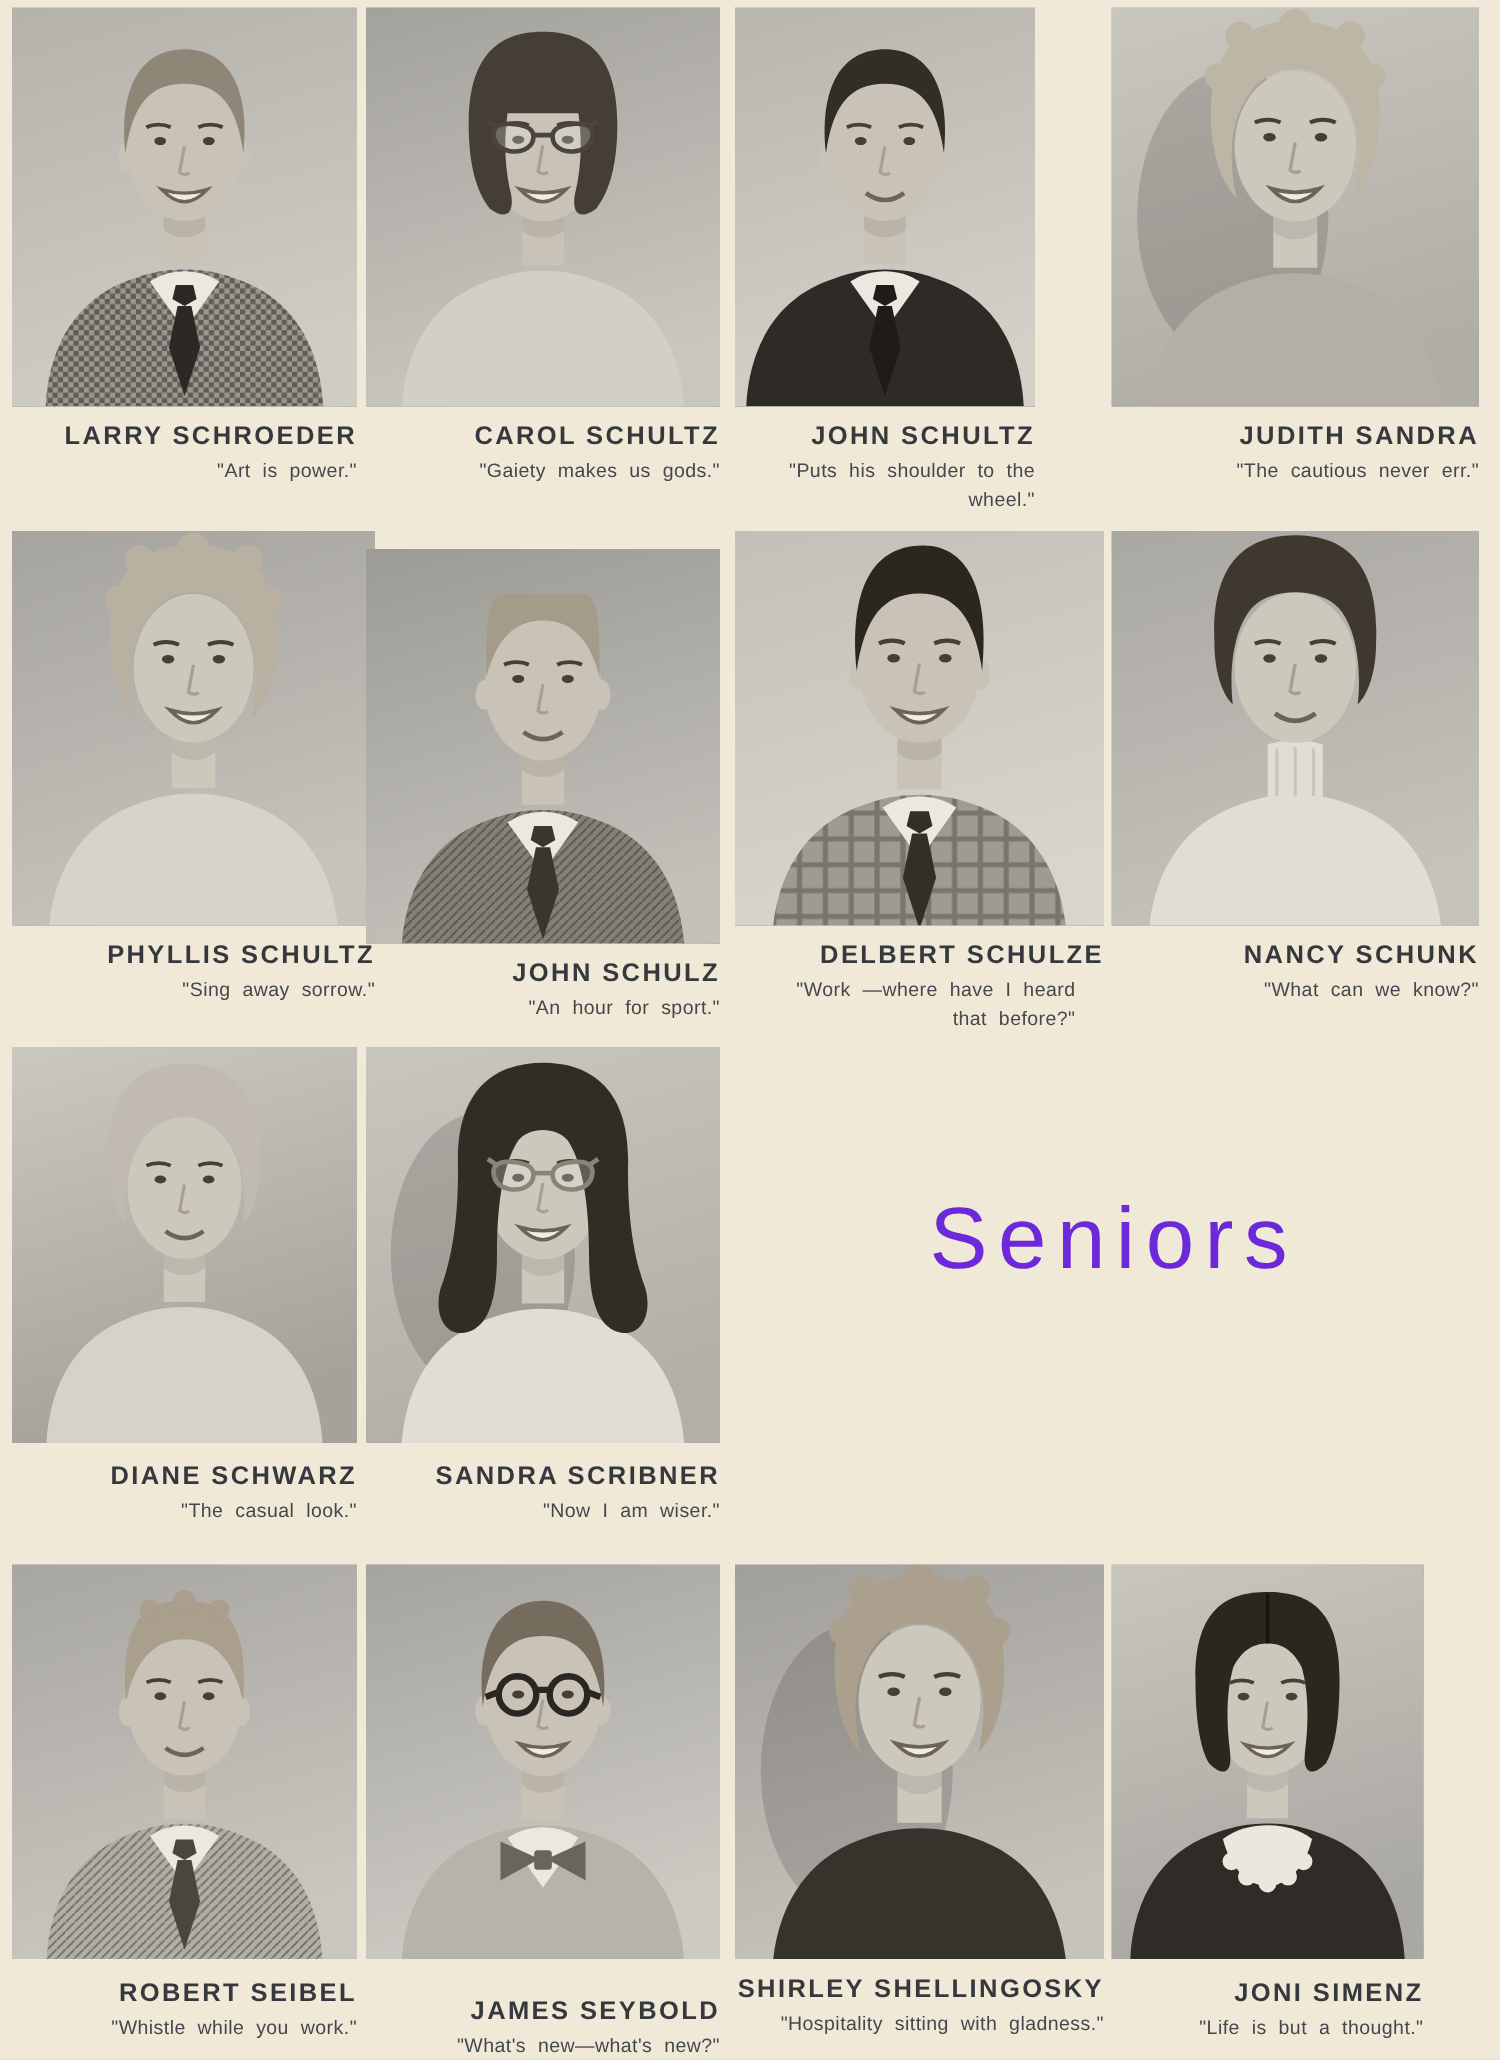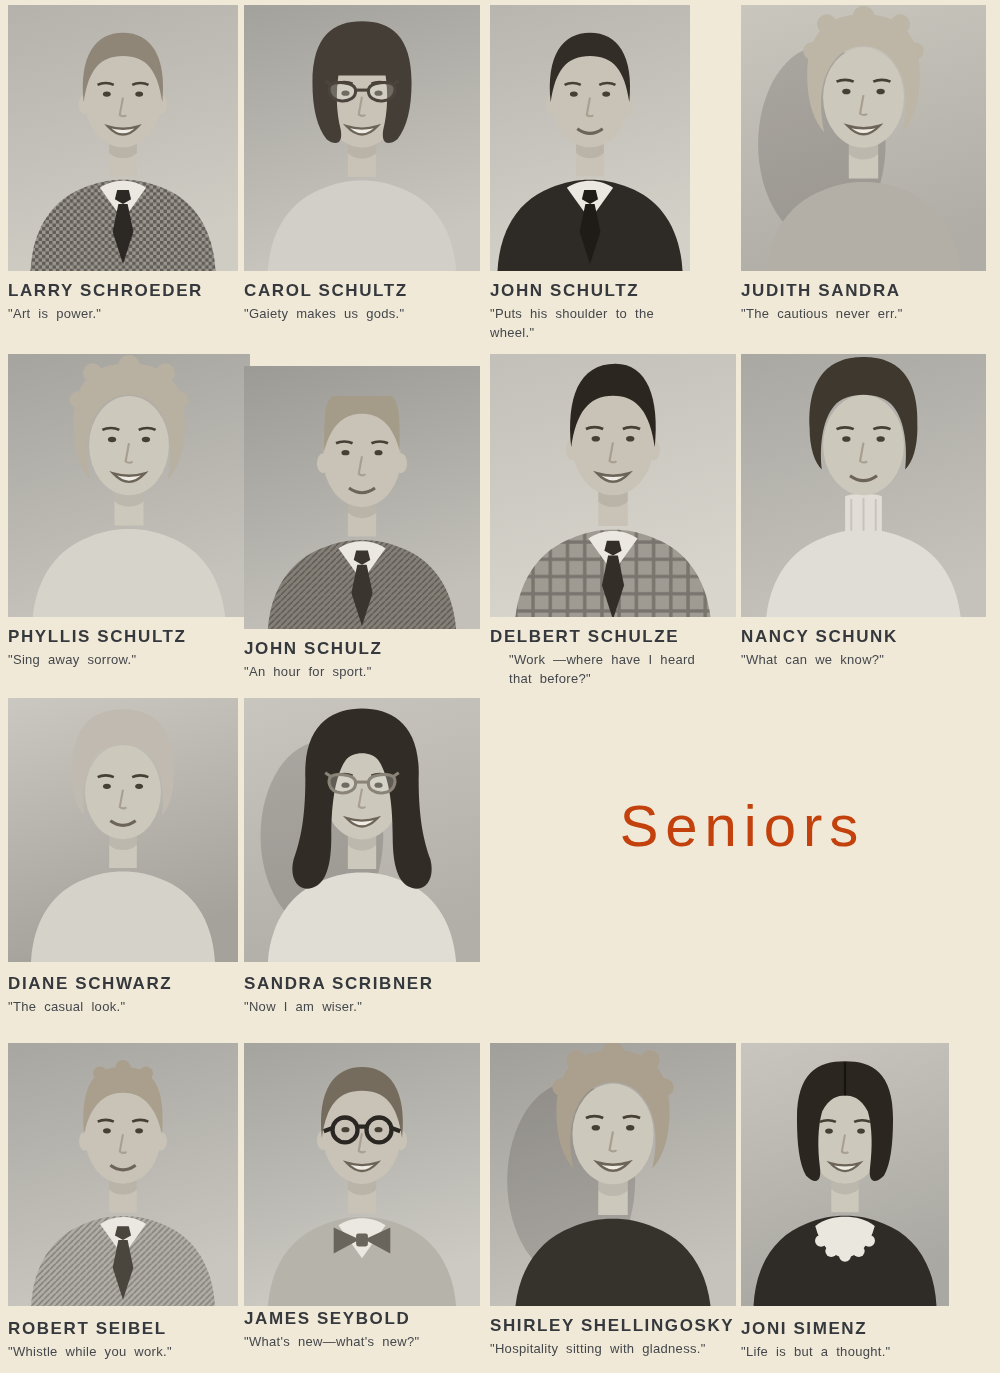--- a/index.html
+++ b/index.html
@@ -9,34 +9,34 @@
     background:#f0e9d8;overflow:hidden;
     font-family:"Liberation Sans","DejaVu Sans",sans-serif;
     color:#3a3d41;
   }
   .cell{position:absolute;}
   .photo{
     width:100%;overflow:hidden;background:#b4b2ab;
     box-shadow:inset 0 0 22px rgba(20,18,14,0.18);
   }
   .photo svg{display:block;width:100%;height:100%;}
-  .caption{margin-top:10px;text-align:left;}
+  .caption{margin-top:10px;text-align:right;}
   .student-name{
     font-size:17px;font-weight:bold;letter-spacing:1.6px;
     color:#35383c;white-space:nowrap;
   }
   .student-quote{
     margin-top:4px;font-size:13px;letter-spacing:0.3px;word-spacing:4px;
     color:#44474b;line-height:1.45;
   }
   .quote-narrow{max-width:208px;margin-left:auto;margin-right:auto;}
   .seniors-heading{
     position:absolute;left:600px;top:792px;width:285px;
     text-align:center;font-size:58px;font-weight:normal;
-    letter-spacing:7px;color:#c2410c;
+    letter-spacing:7px;color:#6d28d9;
   }
 </style>
 </head>
 <body>
 
 <div class="page">
 
   <div class="cell" style="left:8px;top:5px;width:230px">
     <div class="photo" style="height:266px">
         <svg viewBox="0 0 100 115" preserveAspectRatio="xMidYMid slice" xmlns="http://www.w3.org/2000/svg">
@@ -455,21 +455,21 @@
           <path d="M50,40 C49.4,43 49,45.5 48.6,47.5 C49.5,48.3 50.8,48.3 51.4,47.6" stroke="#a89f90" stroke-width="0.9" fill="none"></path>
           <path d="M43.5,52.5 Q50,59.5 56.5,52.5 Q50,54.5 43.5,52.5 Z" fill="#efece5" stroke="#6d6458" stroke-width="1"></path>
           <g stroke="#2a2622" stroke-width="1.8" fill="none">
             <circle cx="42.8" cy="38.6" r="5.3"></circle>
             <circle cx="57.2" cy="38.6" r="5.3"></circle>
             <path d="M48.1,37.2 L51.9,37.2"></path>
             <path d="M37.5,37.8 L33.8,39.2 M62.5,37.8 L66.2,39.2"></path>
           </g>
         </svg>
       </div>
-    <div class="caption" style="margin-top:3px">
+    <div class="caption" style="margin-top:25px">
       <div class="student-name">JAMES SEYBOLD</div>
       <div class="student-quote">"What's new—what's new?"</div>
     </div>
   </div>
   <div class="cell" style="left:490px;top:1043px;width:246px">
     <div class="photo" style="height:263px">
         <svg viewBox="0 0 100 115" preserveAspectRatio="xMidYMid slice" xmlns="http://www.w3.org/2000/svg">
           <defs>
             <linearGradient id="bg12" x1="0" y1="0" x2="0.25" y2="1">
               <stop offset="0" stop-color="#a09e99"></stop>

